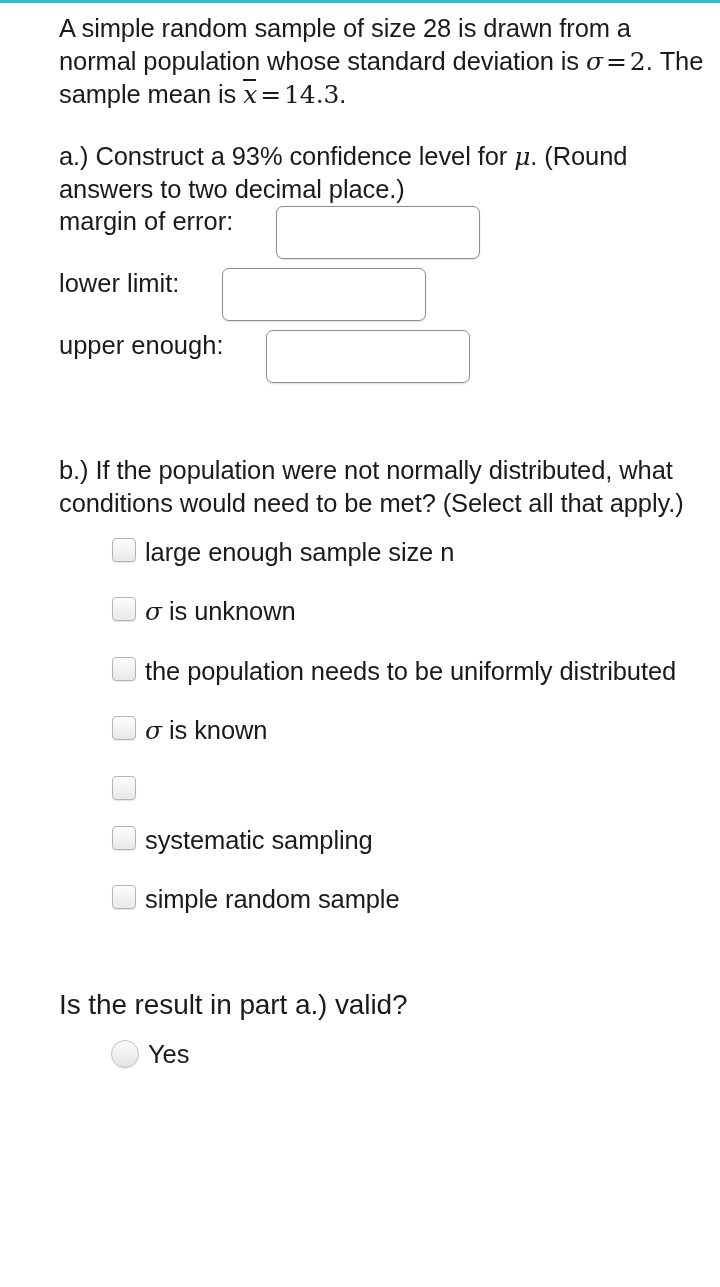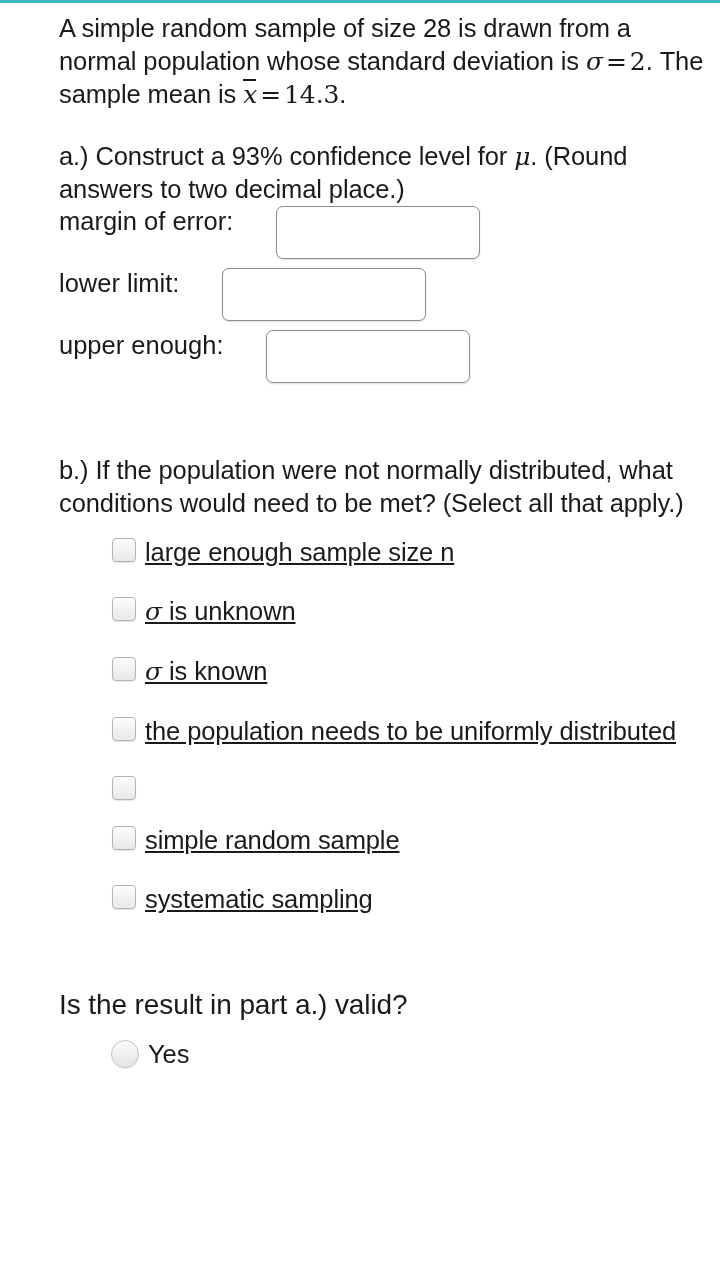--- a/index.html
+++ b/index.html
@@ -137,21 +137,20 @@
     border-radius: 4px;
     background: linear-gradient(180deg, #fdfdfd 0%, #e8e8e8 100%);
     box-shadow: 0 1px 1px rgba(0,0,0,0.10);
     box-sizing: border-box;
     cursor: pointer;
   }
   .choice-label {
     font-size: 25.5px;
     line-height: 38px;
     letter-spacing: -0.1px;
-    text-decoration: underline;
   }
 
   .spacer-c { height: 49px; }
 
   .valid-q {
     font-size: 28px;
     line-height: 33px;
     padding: 0 10px 0 16px;
     letter-spacing: -0.1px;
   }
@@ -225,40 +224,40 @@
       <span class="choice-label">large enough sample size n</span>
     </div>
 
     <div class="choice">
       <span class="cbox"></span>
       <span class="choice-label"><span class="math">σ</span><span> is unknown</span></span>
     </div>
 
     <div class="choice">
       <span class="cbox"></span>
+      <span class="choice-label">the population needs to be uniformly distributed</span>
+    </div>
+
+    <div class="choice">
+      <span class="cbox"></span>
       <span class="choice-label"><span class="math">σ</span><span> is known</span></span>
     </div>
 
     <div class="choice">
       <span class="cbox"></span>
-      <span class="choice-label">the population needs to be uniformly distributed</span>
-    </div>
-
-    <div class="choice">
-      <span class="cbox"></span>
+    </div>
+
+    <div class="choice">
+      <span class="cbox"></span>
+      <span class="choice-label">systematic sampling</span>
     </div>
 
     <div class="choice">
       <span class="cbox"></span>
       <span class="choice-label">simple random sample</span>
-    </div>
-
-    <div class="choice">
-      <span class="cbox"></span>
-      <span class="choice-label">systematic sampling</span>
     </div>
 
   </div>
 
   <div class="spacer-c"></div>
 
   <div class="valid-q">Is the result in part a.) valid?</div>
 
   <div class="radio-list">
     <div class="radio-row">

